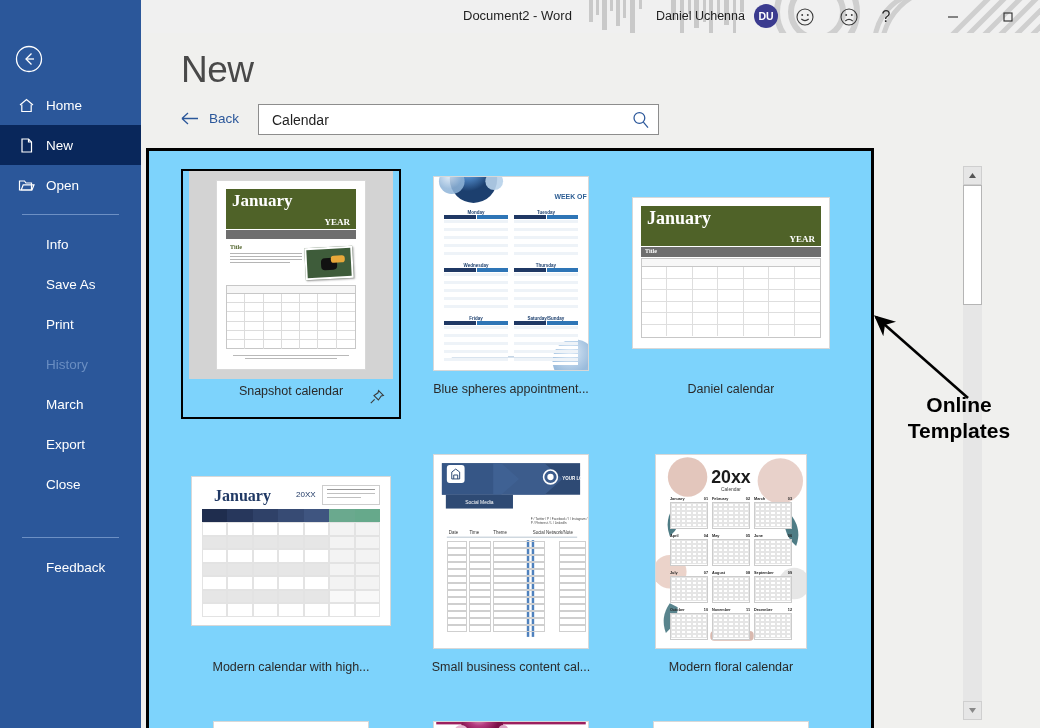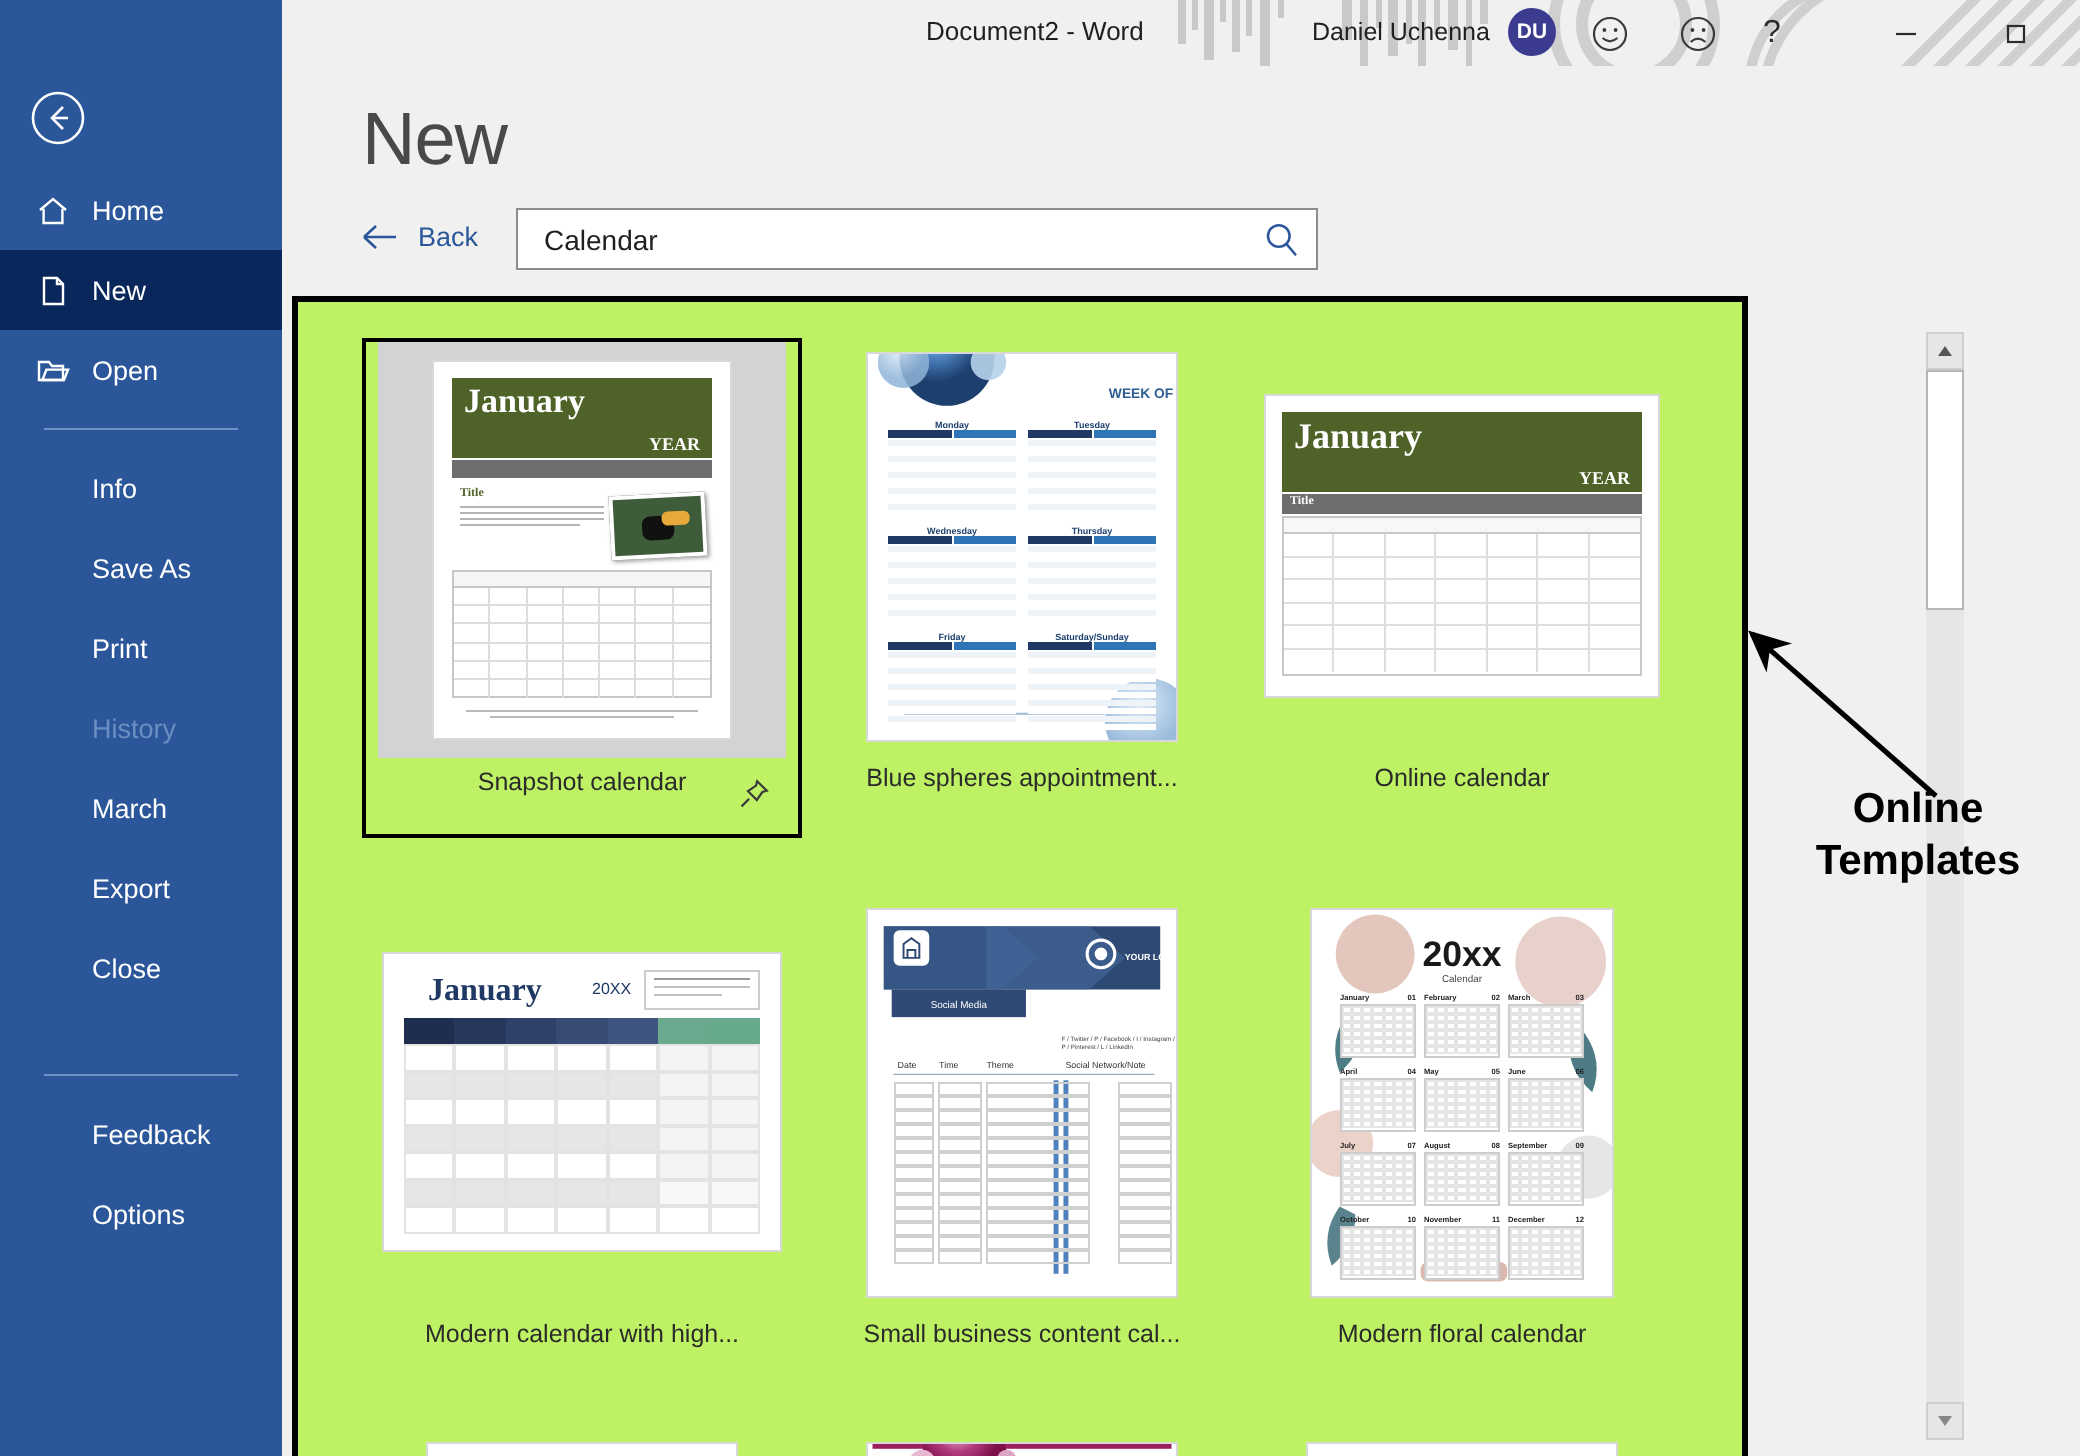--- a/index.html
+++ b/index.html
@@ -124,21 +124,21 @@
     display: flex; align-items: center; justify-content: center;
     cursor: pointer;
   }
 
   
   .gallery-frame {
     position: absolute; left: 5px; top: 115px;
     width: 728px; height: 580px;
     border: 3px solid #000000;
     border-bottom: none;
-    background: #bef264;
+    background: #7dd3fc;
     overflow: hidden;
   }
   .gallery {
     position: absolute; left: 0; top: 0;
     width: 722px; height: 577px;
     padding: 18px 0 0 32px;
     display: flex; flex-wrap: wrap;
     align-content: flex-start;
   }
   .tile {
@@ -272,23 +272,20 @@
         </div>
       <div class="nav-text-item">
           <span>Close</span>
         </div>
 
       <div class="nav-gap"></div>
       <div class="nav-sep"></div>
 
       <div class="nav-text-item">
           <span>Feedback</span>
-        </div>
-      <div class="nav-text-item">
-          <span>Options</span>
         </div>
     </div>
   </div>
 
   <div class="titlebar">
     <svg class="tb-deco" viewBox="0 0 899 33" preserveAspectRatio="none">
       <rect width="899" height="33" fill="#f0f0f0"></rect>
       <g fill="#c9c9c9">
         <rect x="448" y="0" width="4" height="22"></rect>
         <rect x="455" y="0" width="3" height="15"></rect>
@@ -668,21 +665,21 @@
                     <div style="border-right:1px solid #dedede;"></div>
                     <div style="border-right:1px solid #dedede;"></div>
                     <div style="border-right:1px solid #dedede;"></div>
                     <div style="border-right:1px solid #dedede;"></div>
                     <div style="border-right:1px solid #dedede;"></div>
                     <div></div>
                 </div>
               </div>
             </div>
           </div>
-          <div class="tile-label">Online calendar</div>
+          <div class="tile-label">Daniel calendar</div>
         </div>
 
         <div class="tile">
           <div class="thumb-wrap">
             <div class="paper" style="width:200px;height:150px;">
               <div style="position:absolute;left:22px;top:10px;font-family:'Liberation Serif',serif;font-weight:bold;font-size:16px;color:#1f3864;">January</div>
               <div style="position:absolute;left:104px;top:13px;font-size:8px;color:#1f3864;">20XX</div>
               <div style="position:absolute;left:130px;top:8px;right:10px;height:20px;border:1px solid #cdcdcd;background:#fff;">
                 <div class="ln" style="margin:3px 4px;background:#9a9a9a;"></div>
                 <div class="ln" style="margin:3px 4px;background:#c0c0c0;"></div>

